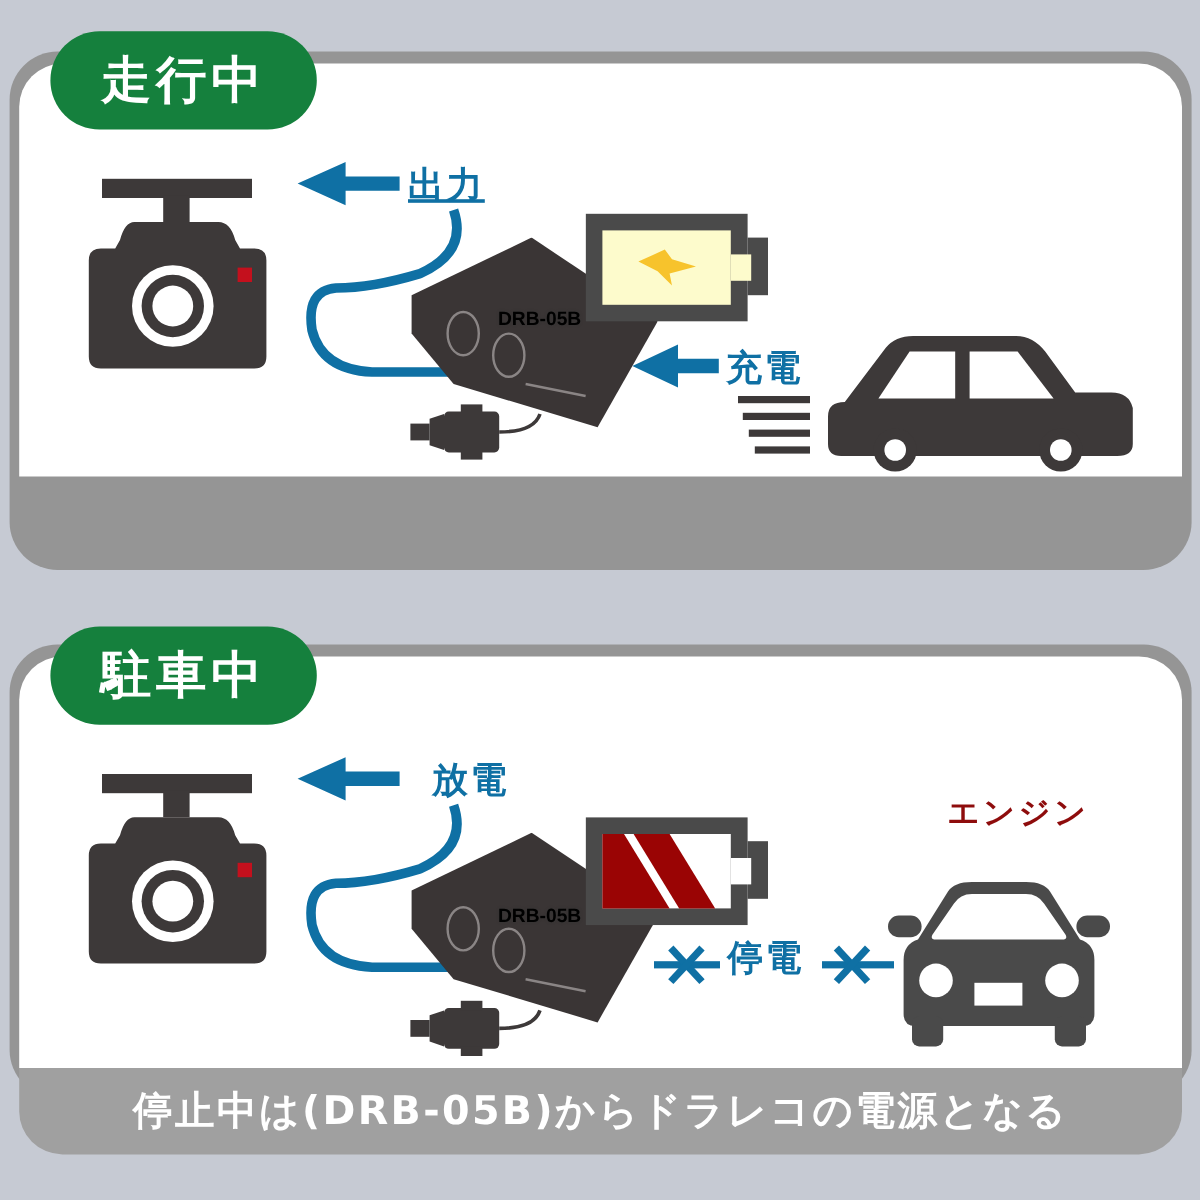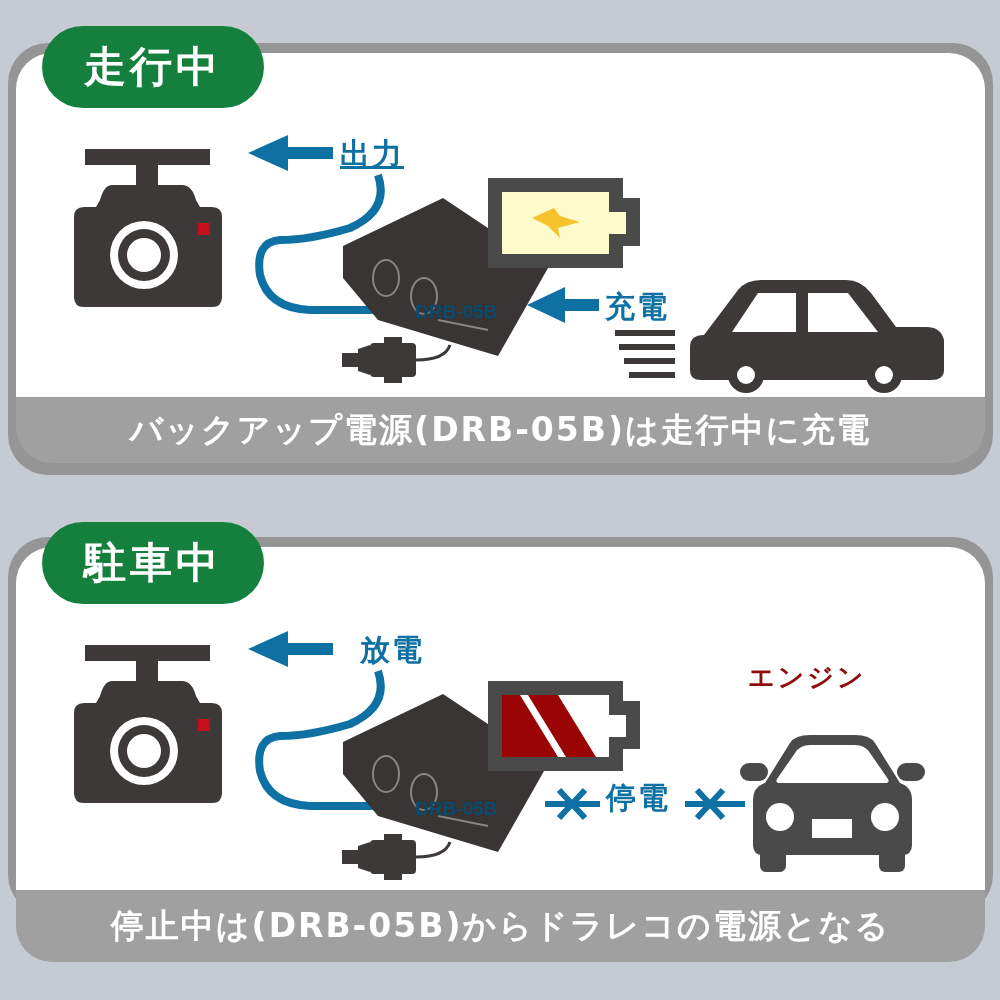--- a/index.html
+++ b/index.html
@@ -9,31 +9,28 @@
   .panel { position: absolute; left: 8px; width: 985px; background: #959595; border-radius: 40px; }
   .panel-inner { position: absolute; left: 8px; top: 10px; right: 8px; background: #ffffff; border-radius: 36px 36px 0 0; }
   .panel-footer { position: absolute; left: 8px; right: 8px; background: #a0a0a0; border-radius: 0 0 36px 36px; display: flex; align-items: center; justify-content: center; }
   .footer-text { color: #ffffff; font-size: 33px; font-weight: bold; letter-spacing: 2px; }
 
   .badge { position: absolute; left: 42px; width: 222px; height: 82px; background: #15803d; border-radius: 41px; display: flex; align-items: center; justify-content: center; }
   .badge-text { color: #fff; font-size: 42px; font-weight: bold; letter-spacing: 4px; }
 
   .abs { position: absolute; }
   .blue-label { color: #0f70a4; font-size: 30px; font-weight: bold; letter-spacing: 2px; }
-  .red-label { color: #8e0c0c; font-size: 26px; font-weight: bold; letter-spacing: 3px; text-align: left; }
-  .device-label { color: #0c4a6e; font-size: 19px; font-weight: bold; font-family: "Liberation Sans", sans-serif; text-shadow: 0 0 2px #333; margin-top: 43px; }
+  .red-label { color: #8e0c0c; font-size: 26px; font-weight: bold; letter-spacing: 3px; text-align: right; }
+  .device-label { color: #000000; font-size: 16px; font-weight: bold; font-family: "Liberation Sans", sans-serif; text-shadow: 0 0 2px #333; }
 </style>
 </head>
 <body>
 
 <div class="panel" style="top:43px; height:432px;">
   <div class="panel-inner" style="height:344px;"></div>
-  <div class="panel-footer" style="top:354px; height:66px;">
-    <span class="footer-text">バックアップ電源(DRB-05B)は走行中に充電</span>
-  </div>
 </div>
 <div class="badge" style="top:26px;">
   <span class="badge-text">走行中</span>
 </div>
 
 <svg class="abs" style="left:72px; top:145px;" width="155" height="165" viewBox="0 0 155 165">
   <rect x="13" y="4" width="125" height="16" fill="#3d3939"></rect>
   <rect x="64" y="18" width="22" height="22" fill="#3d3939"></rect>
   <path d="M40 40 H110 Q120 40 124 55 L128 62 H140 Q150 62 150 72 V152 Q150 162 140 162 H12 Q2 162 2 152 V72 Q2 62 12 62 H24 L28 55 Q32 40 40 40 Z" fill="#3d3939"></path>
   <circle cx="72" cy="110" r="34" fill="#fff"></circle>

